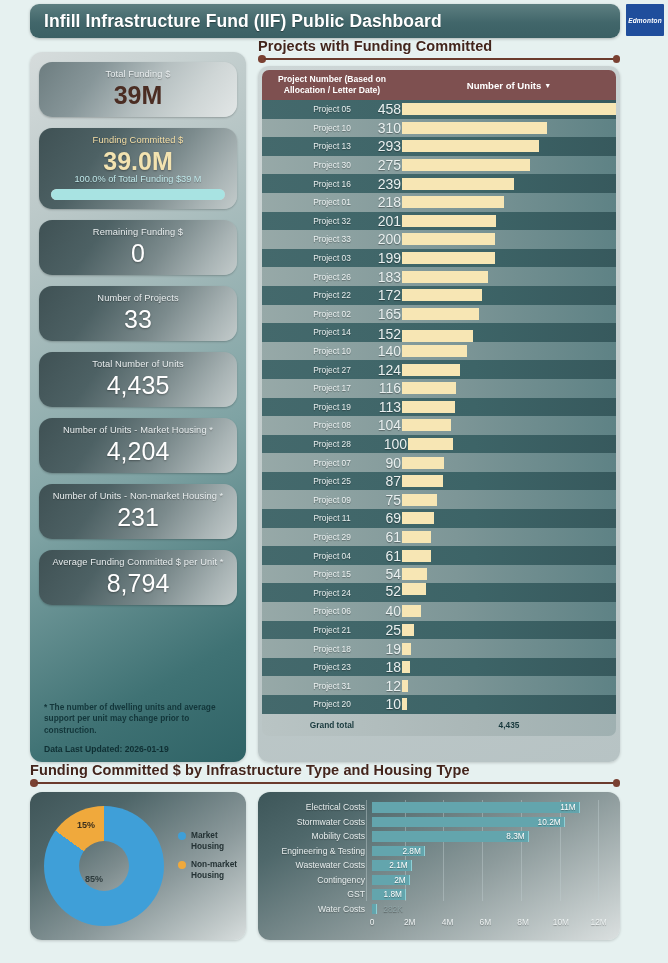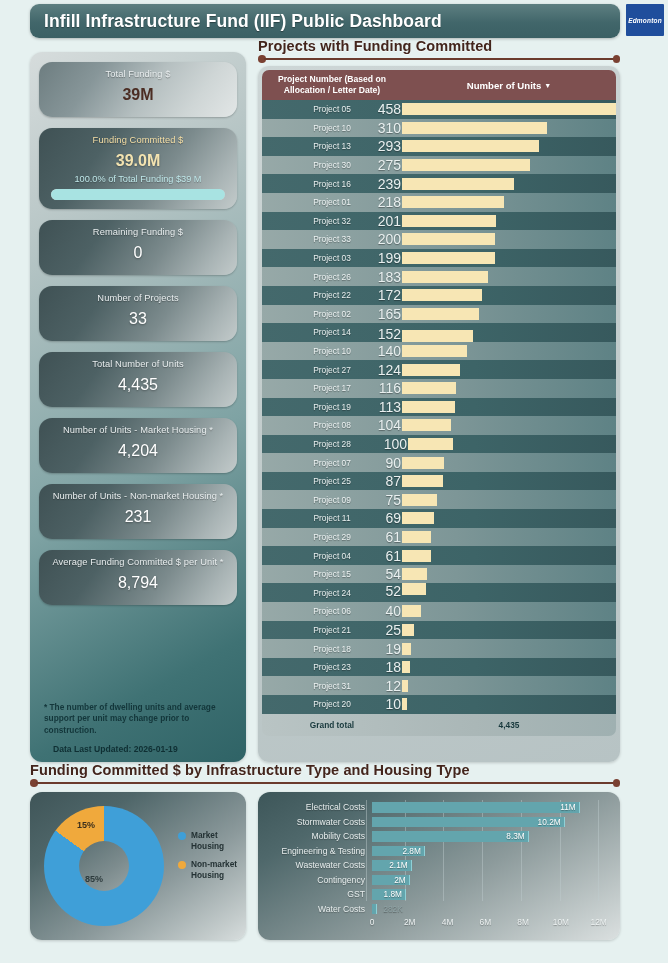--- a/index.html
+++ b/index.html
@@ -55,36 +55,36 @@
     text-align:center;
     background:linear-gradient(125deg,#6d7d80 0%,#879699 28%,#b5bfc0 55%,#cfd6d6 78%,#e2e6e6 100%);
     box-shadow:0 1px 2px rgba(0,0,0,.22);
   }
   .kpi.dark{
     background:linear-gradient(125deg,#3f5154 0%,#4d6164 30%,#7c8b8d 62%,#a9b4b5 85%,#c3cbcb 100%);
   }
   .kpi .label{ font-size:9.3px; color:#e9eeef; letter-spacing:.1px; line-height:13px;
      text-shadow:0 1px 1px rgba(0,0,0,.35); }
   .kpi .label.dk{ color:#f5dfa6; }
-  .kpi .value{ font-size:16px; font-weight:bold; line-height:28px; color:#ffffff;
+  .kpi .value{ font-size:25px; font-weight:bold; line-height:28px; color:#ffffff;
      text-shadow:0 1px 2px rgba(0,0,0,.35); }
   .kpi .value.brown{ color:#4b2d23; text-shadow:none; font-weight:bold;}
   .kpi .value.gold{ color:#f3e3b0; }
   .kpi .value.thin{ font-weight:normal; }
   .kpi .sub{ font-size:9.2px; color:#bfe7e9; margin-top:-1px; text-shadow:0 1px 1px rgba(0,0,0,.3); }
   .progwrap{ margin:5px 6px 1px 6px; height:11px; background:#c9d2d2; border-radius:6px; overflow:hidden;}
   .progbar{ height:100%; background:#a8e3e2; border-radius:6px; }
 
   .foot{
     position:absolute; left:14px; right:10px; bottom:26px;
     font-size:8.3px; font-weight:bold; color:#13363a; line-height:11.5px;
   }
   .foot2{
     position:absolute; left:14px; right:10px; bottom:8px;
-    font-size:8.6px; font-weight:bold; color:#0f2f33;margin-left:9px;
+    font-size:8.6px; font-weight:bold; color:#0f2f33;
   }
 
   
   .sect{ position:absolute; }
   .sect .h{
     font-size:14.5px; font-weight:bold; color:#43251c; letter-spacing:.1px;
     text-shadow:0 1px 0 rgba(255,255,255,.55);
   }
   .rule{ position:relative; height:7px; margin-top:1px; }
   .rule .ln{ position:absolute; left:6px; right:6px; top:2.5px; height:2.6px; background:#6b3b2d; }

